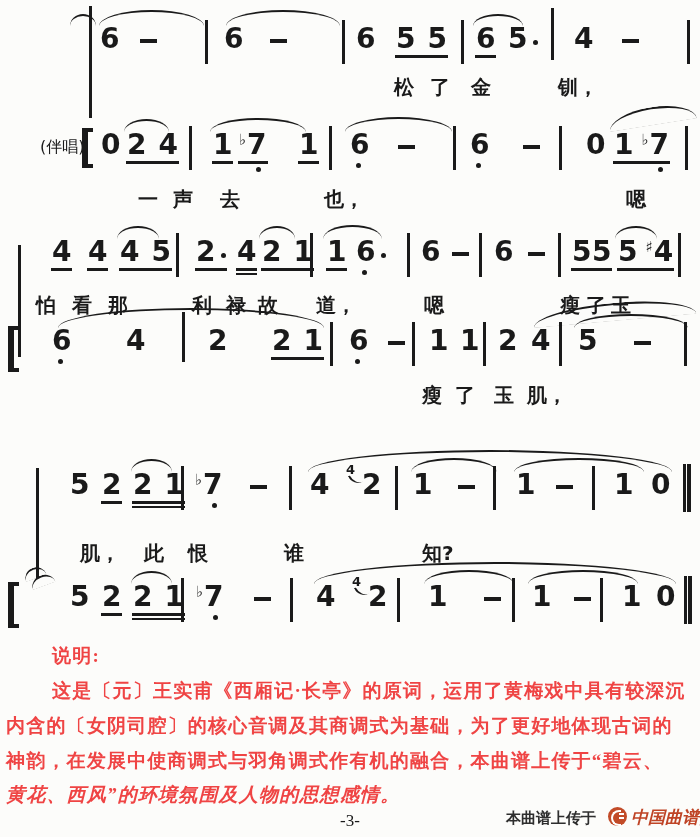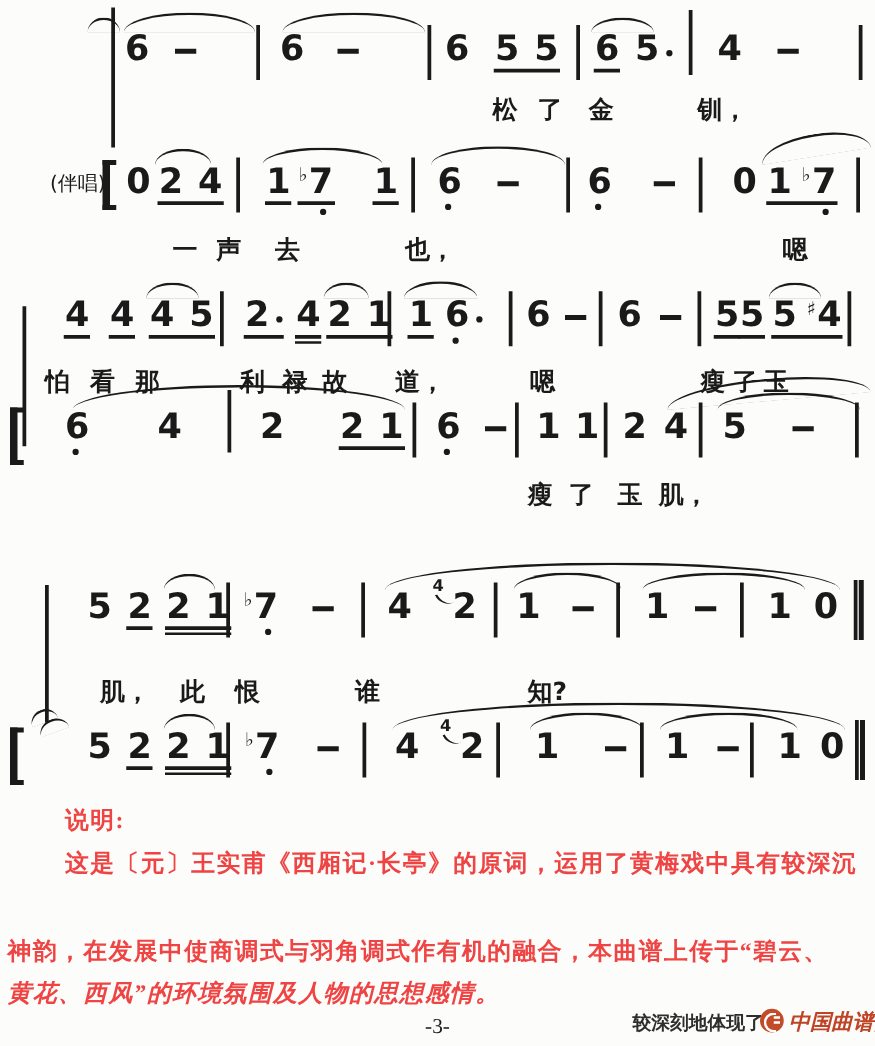--- a/index.html
+++ b/index.html
@@ -214,20 +214,21 @@
       <div class="slur" style="left: 26px; width: 22px; height: 9px; top: 571px; transform: rotate(-20deg);"></div>
       <div class="slur" style="left: 33px; width: 24px; height: 9px; top: 579px; transform: rotate(-20deg);"></div>
       <div class="slur" style="left: 131px; width: 41px; height: 11px; top: 571px;"></div>
       <div class="slur" style="left: 314px; width: 362px; height: 20px; top: 562px;"></div>
       <div class="slur" style="left: 424px; width: 90px; height: 12px; top: 570px;"></div>
       <div class="slur" style="left: 528px; width: 110px; height: 12px; top: 570px;"></div>
     </div>
 
   <div class="noteline nl-heading">说明:</div>
   <div class="noteline nl-1">这是〔元〕王实甫《西厢记·长亭》的原词，运用了黄梅戏中具有较深沉</div>
+  <div class="noteline nl-2">内含的〔女阴司腔〕的核心音调及其商调式为基础，为了更好地体现古词的</div>
   <div class="noteline nl-3">神韵，在发展中使商调式与羽角调式作有机的融合，本曲谱上传于“碧云、</div>
   <div class="noteline nl-4">黄花、西风”的环境氛围及人物的思想感情。</div>
 
-  <div class="f-upload">较深刻地体现了</div>
+  <div class="f-upload">本曲谱上传于</div>
   <div class="f-logo"></div>
   <div class="f-site">中国曲谱网</div>
   <div class="f-page">-3-</div>
 </div>
 
 </body></html>

